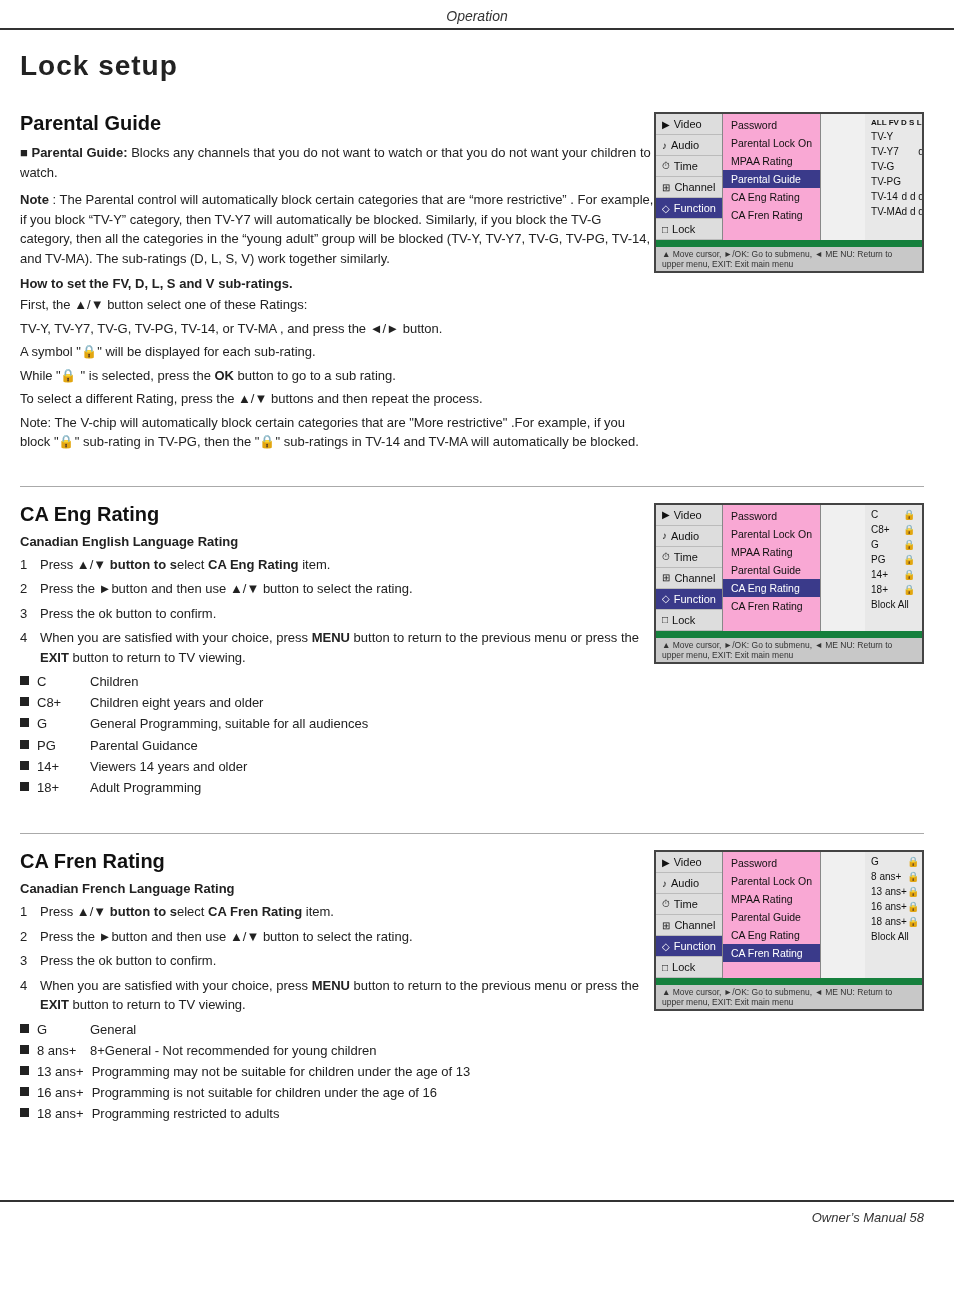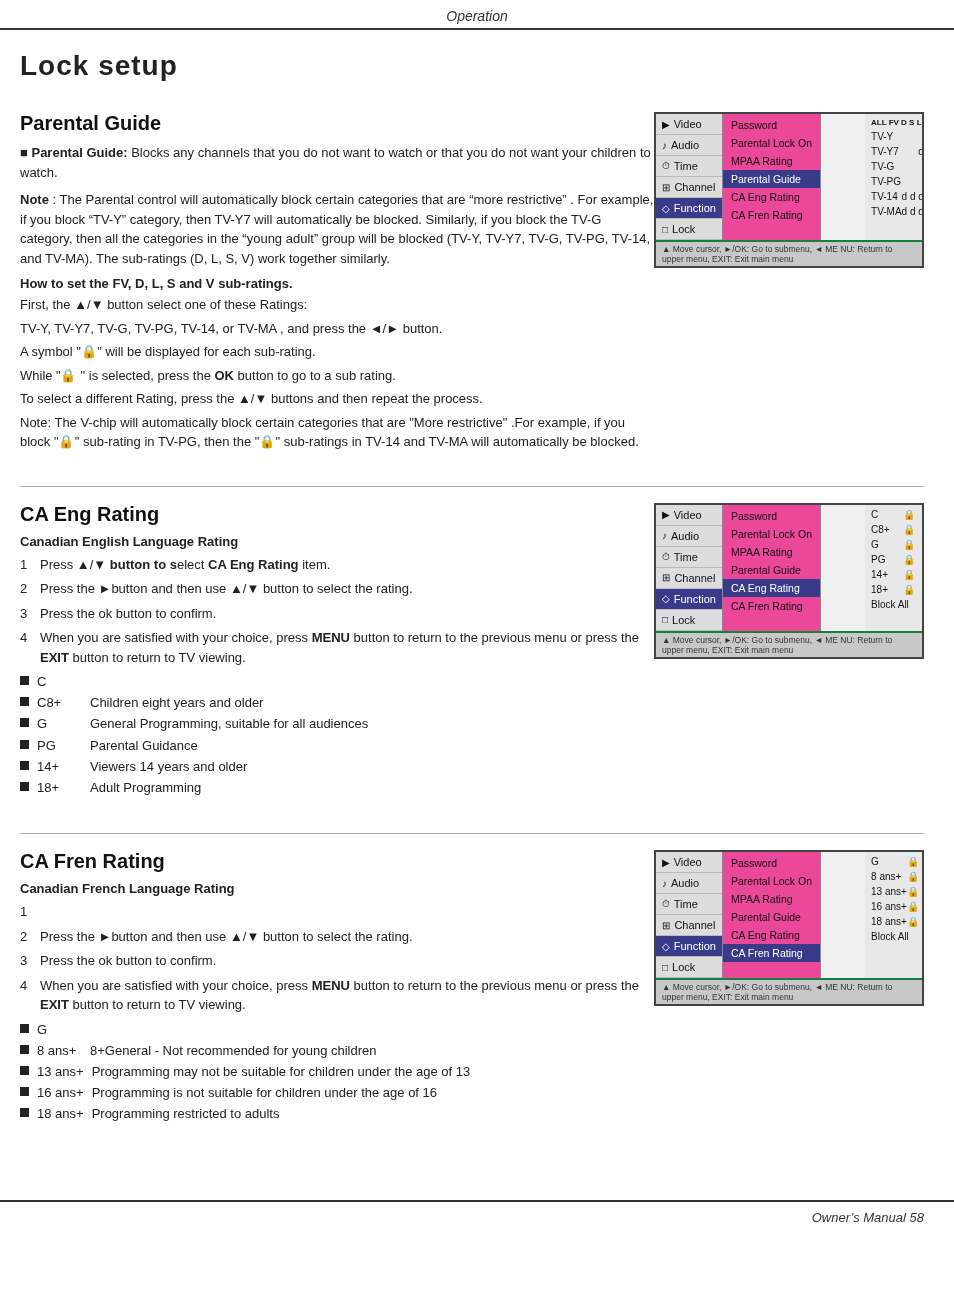--- a/index.html
+++ b/index.html
@@ -90,21 +90,21 @@
     }
     .menu-item.active {
       background: #3a3a8a;
       color: #fff;
     }
     .menu-item-icon {
       font-size: 10px;
     }
     .menu-center-col {
       flex: 1;
-      background: #ec4899;
+      background: #f9a8d4;
       border-right: 1px solid #888;
       padding: 2px 0;
     }
     .menu-center-item {
       padding: 3px 8px;
       font-size: 10.5px;
       white-space: nowrap;
     }
     .menu-center-item.highlighted {
       background: #3a3a8a;
@@ -122,21 +122,21 @@
       justify-content: space-between;
       padding: 2px 2px;
       font-size: 10px;
       white-space: nowrap;
     }
     .menu-footer {
       background: #c8c8c8;
       font-size: 8.5px;
       padding: 2px 6px;
       color: #333;
-      border-top: 2px solid #15803d;
+      border-top: 7px solid #15803d;
     }
 
     
     .bold-term {
       font-weight: bold;
     }
     .section-intro {
       margin-bottom: 8px;
       line-height: 1.5;
     }
@@ -305,20 +305,21 @@
           </li>
         <li>
             <span class="num">4</span>
             <span>When you are satisfied with your choice,  press <b>MENU</b> button to return to the previous menu or press the <b>EXIT</b> button to return to TV viewing.</span>
           </li>
       </ol>
       <ul class="bullet-list">
         <li>
             <span class="bullet-square"></span>
             <span class="bullet-label">C</span>
+            <span class="bullet-desc">Children</span>
           </li>
         <li>
             <span class="bullet-square"></span>
             <span class="bullet-label">C8+</span>
             <span class="bullet-desc">Children eight years and older</span>
           </li>
         <li>
             <span class="bullet-square"></span>
             <span class="bullet-label">G</span>
             <span class="bullet-desc">General Programming, suitable for all audiences</span>
@@ -377,38 +378,40 @@
 
   <hr class="section-divider">
 
   <div class="section-row">
     <div class="section-text">
       <div class="section-heading">CA Fren Rating</div>
       <p class="sub-heading">Canadian French Language Rating</p>
       <ol class="numbered-list">
         <li>
             <span class="num">1</span>
+            <span>Press ▲/▼ <b>button to s</b>elect <b>CA Fren Rating</b> item.</span>
           </li>
         <li>
             <span class="num">2</span>
             <span>Press the ►button and then use ▲/▼ button to select the rating.</span>
           </li>
         <li>
             <span class="num">3</span>
             <span>Press the ok button to confirm.</span>
           </li>
         <li>
             <span class="num">4</span>
             <span>When you are satisfied with your choice,  press <b>MENU</b> button to return to the previous menu or press the <b>EXIT</b> button to return to TV viewing.</span>
           </li>
       </ol>
       <ul class="bullet-list">
         <li>
             <span class="bullet-square"></span>
             <span class="bullet-label">G</span>
+            <span class="bullet-desc">General</span>
           </li>
         <li>
             <span class="bullet-square"></span>
             <span class="bullet-label">8 ans+</span>
             <span class="bullet-desc">8+General - Not recommended for young children</span>
           </li>
         <li>
             <span class="bullet-square"></span>
             <span class="bullet-label">13 ans+</span>
             <span class="bullet-desc">Programming may not be suitable for children under the age of 13</span>

